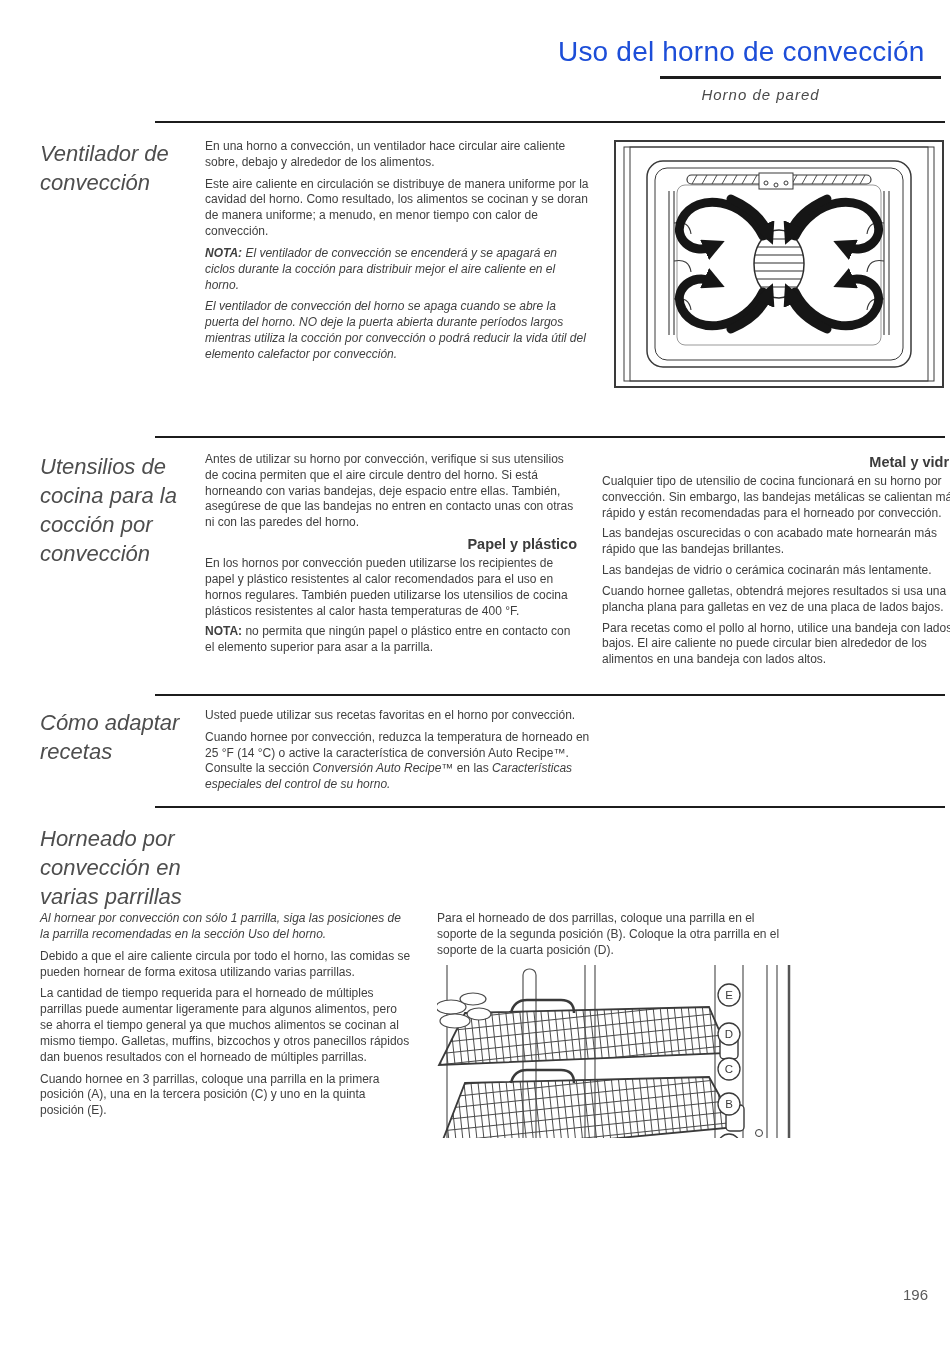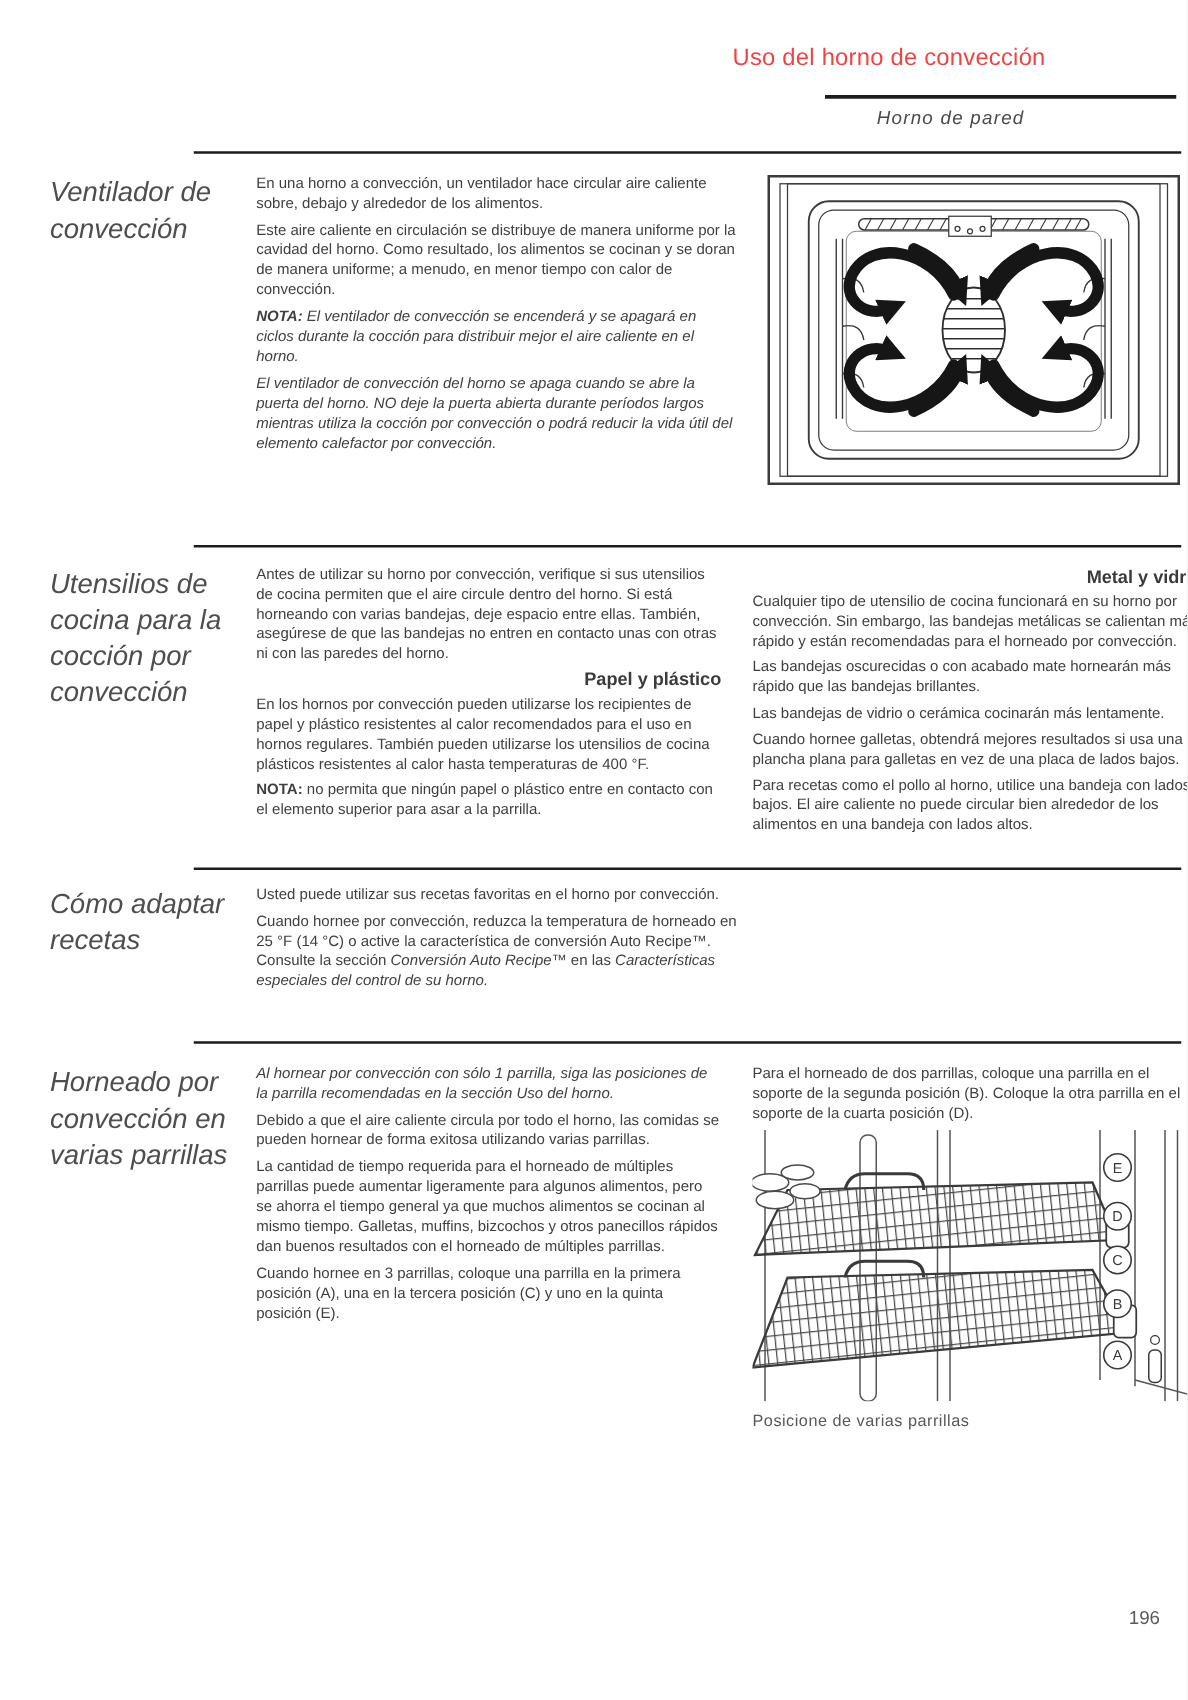--- a/index.html
+++ b/index.html
@@ -8,41 +8,41 @@
     width:950px;height:1360px;
     margin:0 auto;
     background:#ffffff;
     font-family:"Liberation Sans",sans-serif;
     color:#3f3f3f;
     overflow:hidden;
   }
   
   .header{position:relative;height:121px;}
   .hdr-title{
-    position:absolute;left:586px;top:36px;
-    font-size:19px;color:#ef4444;letter-spacing:.2px;
+    position:absolute;left:558px;top:36px;
+    font-size:28px;color:#1d4ed8;letter-spacing:.2px;
   }
   .hdr-shortrule{
     position:absolute;left:660px;top:76px;width:281px;height:3px;background:#1c1c1c;
   }
   .hdr-subtitle{
     position:absolute;left:620px;top:86px;width:281px;
     text-align:center;font-style:italic;font-size:15px;color:#4a4a4a;letter-spacing:1px;
   }
   
   .rule{border:0;height:2px;background:#1c1c1c;margin:0 5px 0 155px;}
   
   .sec{
     display:flex;box-sizing:border-box;overflow:hidden;
     padding:16px 5px 0 40px;
   }
   .sec1{height:313px;}
   .sec2{height:256px;padding-top:14px;}
-  .sec3{height:137px;padding-top:12px;}
-  .sec4{height:330px;}
+  .sec3{height:110px;padding-top:12px;}
+  .sec4{height:330px;flex-direction:column;}
   .hcol{width:165px;flex-shrink:0;}
   .hcol h2{
     margin:0;font-size:22px;line-height:1.32;font-weight:normal;font-style:italic;color:#4e4e4e;
   }
   .bodycol{flex:1;min-width:0;}
   .cols{display:flex;gap:25px;}
   .col-l{width:372px;flex-shrink:0;}
   .col-r{width:360px;flex-shrink:0;}
   p{margin:0 0 6px 0;font-size:12px;line-height:1.32;}
   .sec2 p{margin-bottom:5px;}

